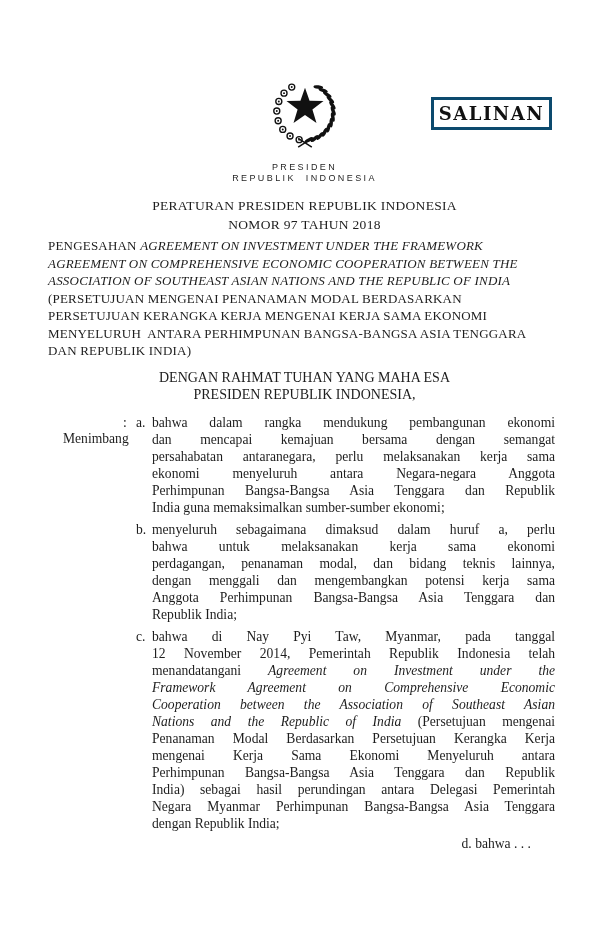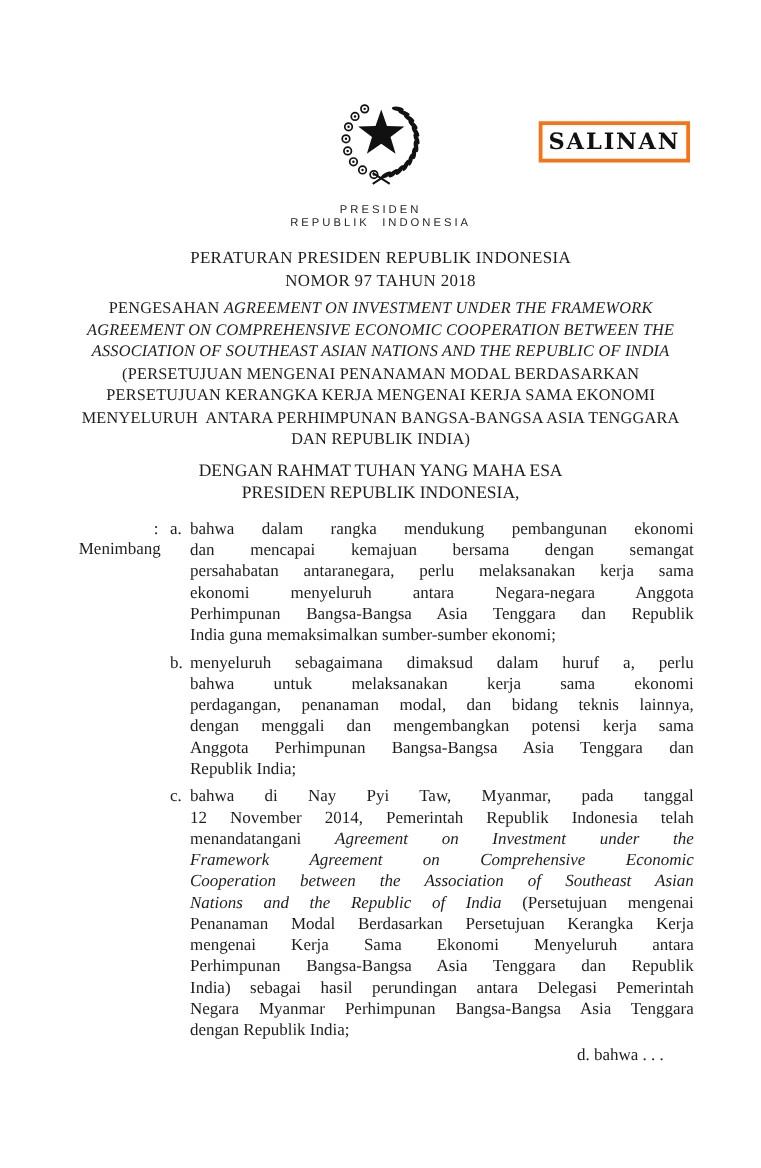--- a/index.html
+++ b/index.html
@@ -7,21 +7,21 @@
   body { margin:0; background:var(--paper); }
   .page {
     width:609px; height:934px; position:relative; margin:0 auto;
     background:var(--paper); color:var(--ink);
     font-family:"Liberation Serif", serif; overflow:hidden;
   }
 
   
   .salinan {
     position:absolute; left:431px; top:97px; width:121px; height:33px;
-    border:3px solid #f97316; display:flex; align-items:center; justify-content:center;
+    border:3px solid #0c4a6e; display:flex; align-items:center; justify-content:center;
     font-family:"DejaVu Serif", serif; font-weight:700; font-size:18px;
     letter-spacing:1.5px; color:#111; background:var(--paper);
   }
 
   
   .emblem-wrap { padding-top:76px; display:flex; justify-content:center; }
   .emblem-wrap svg { display:block; }
 
   
   .letterhead {
@@ -29,21 +29,21 @@
     font-family:"Liberation Sans", sans-serif;
     font-size:9px; letter-spacing:2.4px; word-spacing:5px;
     line-height:11px; color:#262626;
   }
 
   
   .title-block { margin-top:13px; text-align:center; font-size:13.5px; line-height:18.5px; letter-spacing:0.3px; }
   .title-tentang { margin-top:2.5px; }
 
   
-  .subject { margin-top:3px; text-align:center; font-size:13px; line-height:17.5px; letter-spacing:0.2px; }
+  .subject { margin-top:3px; font-size:13px; line-height:17.5px; letter-spacing:0.2px;padding-left:48px; }
   .sline { white-space:pre-wrap; }
   .it { font-style:italic; }
 
   
   .preamble { margin-top:9px; text-align:center; font-size:14px; line-height:17px; }
 
   
   .consider { margin-top:11px; position:relative; padding:0 54px 0 152px; font-size:13.6px; line-height:17px; }
   .consider-label { position:absolute; left:63px; top:16px; }
   .consider-colon { position:absolute; left:123px; top:0; }

